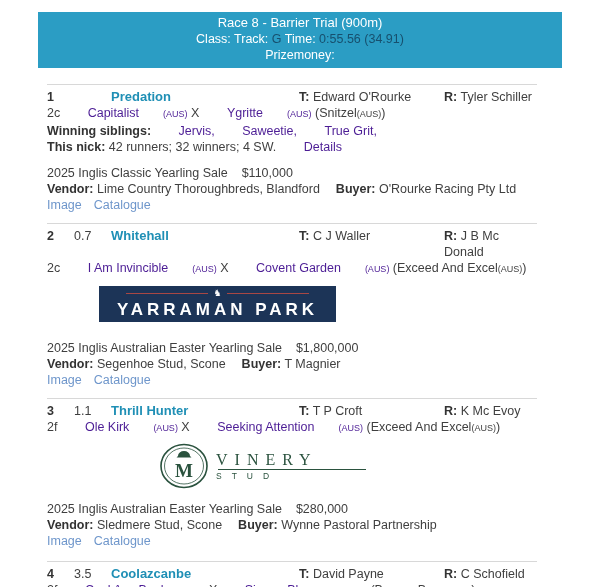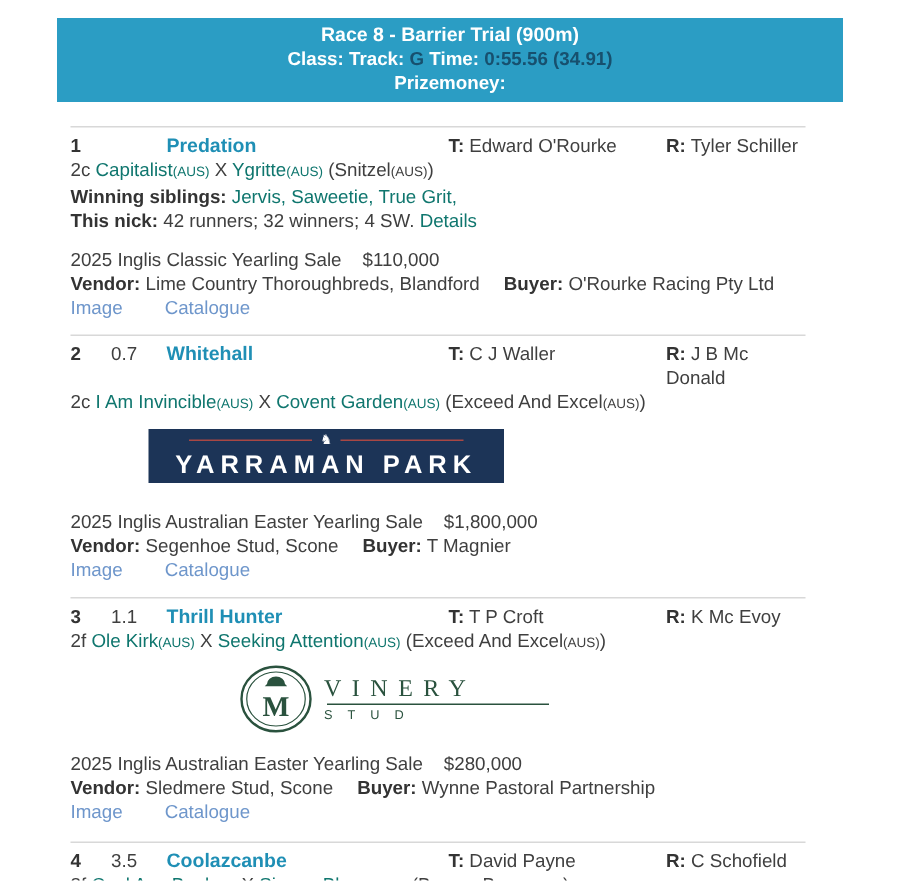--- a/index.html
+++ b/index.html
@@ -3,45 +3,45 @@
 <meta charset="utf-8">
 <style>
   html,body{margin:0;padding:0;}
   body{
     width:600px;height:587px;overflow:hidden;background:#fff;
     font-family:"Liberation Sans",sans-serif;font-size:12.5px;color:#3f3f3f;
   }
   .page{padding:0 38px;}
   
   .banner{background:#2b9dc4;color:#fff;text-align:center;margin-top:12px;padding:3px 0 5px;}
-  .banner div{line-height:16px;font-weight:bold;}
+  .banner div{line-height:16px;font-weight:normal;}
   .banner .title{font-size:13px;}
   .banner .val{color:#17506e;}
   
   .entries{margin:16px 25px 0 9px;}
   .divider{border-top:1px solid #d8d8d8;height:0;}
   .entry{padding-bottom:10px;}
   .entry-head{display:flex;padding-top:4px;line-height:16px;}
   .num{width:27px;font-weight:bold;color:#333;}
   .mgn{width:37px;}
   .name-cell{width:188px;}
   .horse{font-weight:bold;color:#1f8fb5;text-decoration:none;font-size:13px;cursor:pointer;}
   .tr-cell{width:145px;}
   .rd-cell{flex:1;}
   .lbl{color:#333;font-weight:bold;}
   .ped{line-height:17px;}
-  .plink{color:#0f766e;text-decoration:none;cursor:pointer;}
+  .plink{color:#4c1d95;text-decoration:none;cursor:pointer;margin-left:24px;}
   .cc{font-size:9px;}
   .sibs,.nick{line-height:16px;}
   
   .sale{margin-top:10px;line-height:16px;}
   .price{margin-left:14px;}
   .buyer-lbl{margin-left:16px;}
   .files a{color:#6e96cb;text-decoration:none;cursor:pointer;}
-  .files a + a{margin-left:28px;}
+  .files a + a{margin-left:12px;}
   .e2 .sale{margin-top:18px;}
   .e3 .sale{margin-top:12px;}
   .e3{padding-bottom:12px;}
   .e4{padding-bottom:0;}
   
   .yarraman{width:237px;height:36px;background:#1c3457;margin:8px 0 0 52px;text-align:center;cursor:pointer;}
   .yp-top{display:flex;align-items:center;justify-content:center;padding-top:3px;}
   .yp-line{width:82px;height:1px;background:#a84744;margin:0 5px;}
   .yp-horse{color:#fff;font-size:9px;line-height:9px;}
   .yp-text{color:#fff;font-size:17px;font-weight:bold;letter-spacing:4px;margin-top:2px;}

